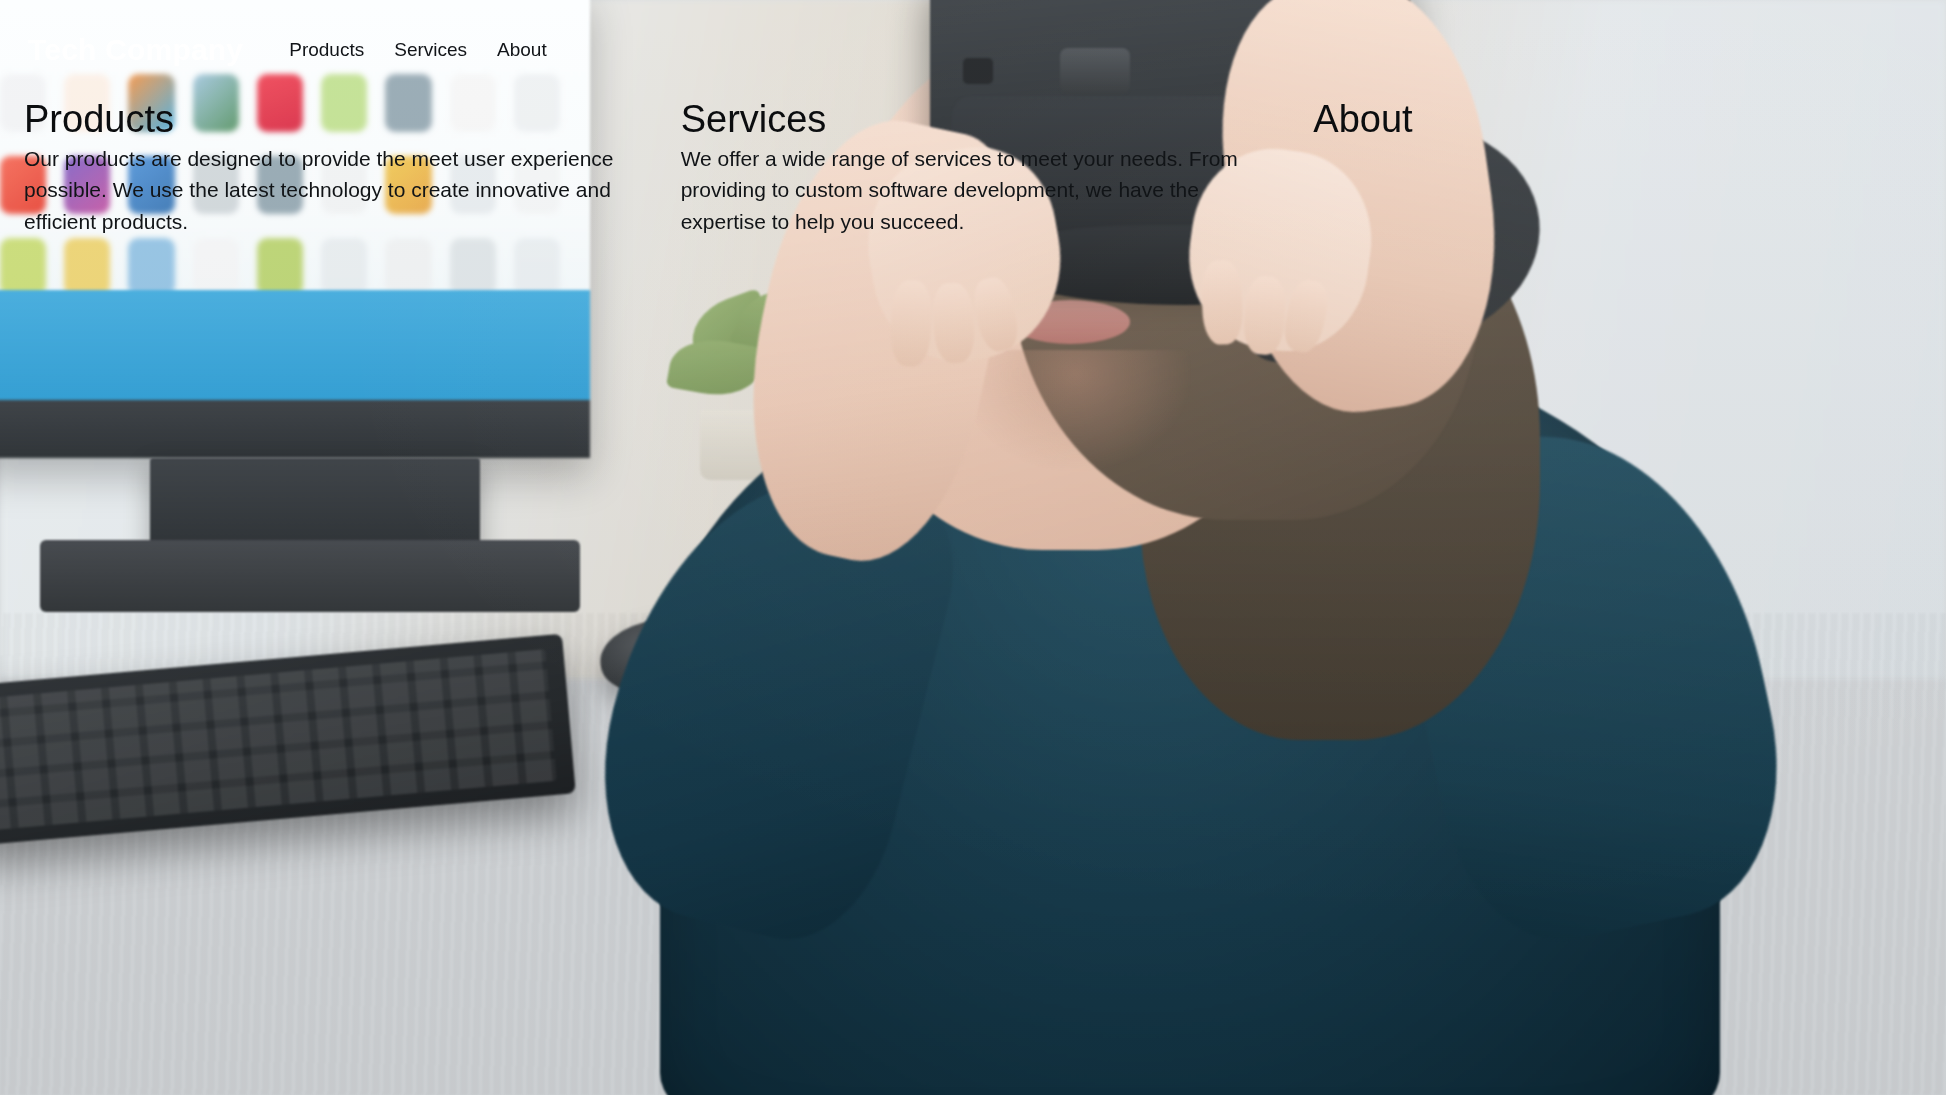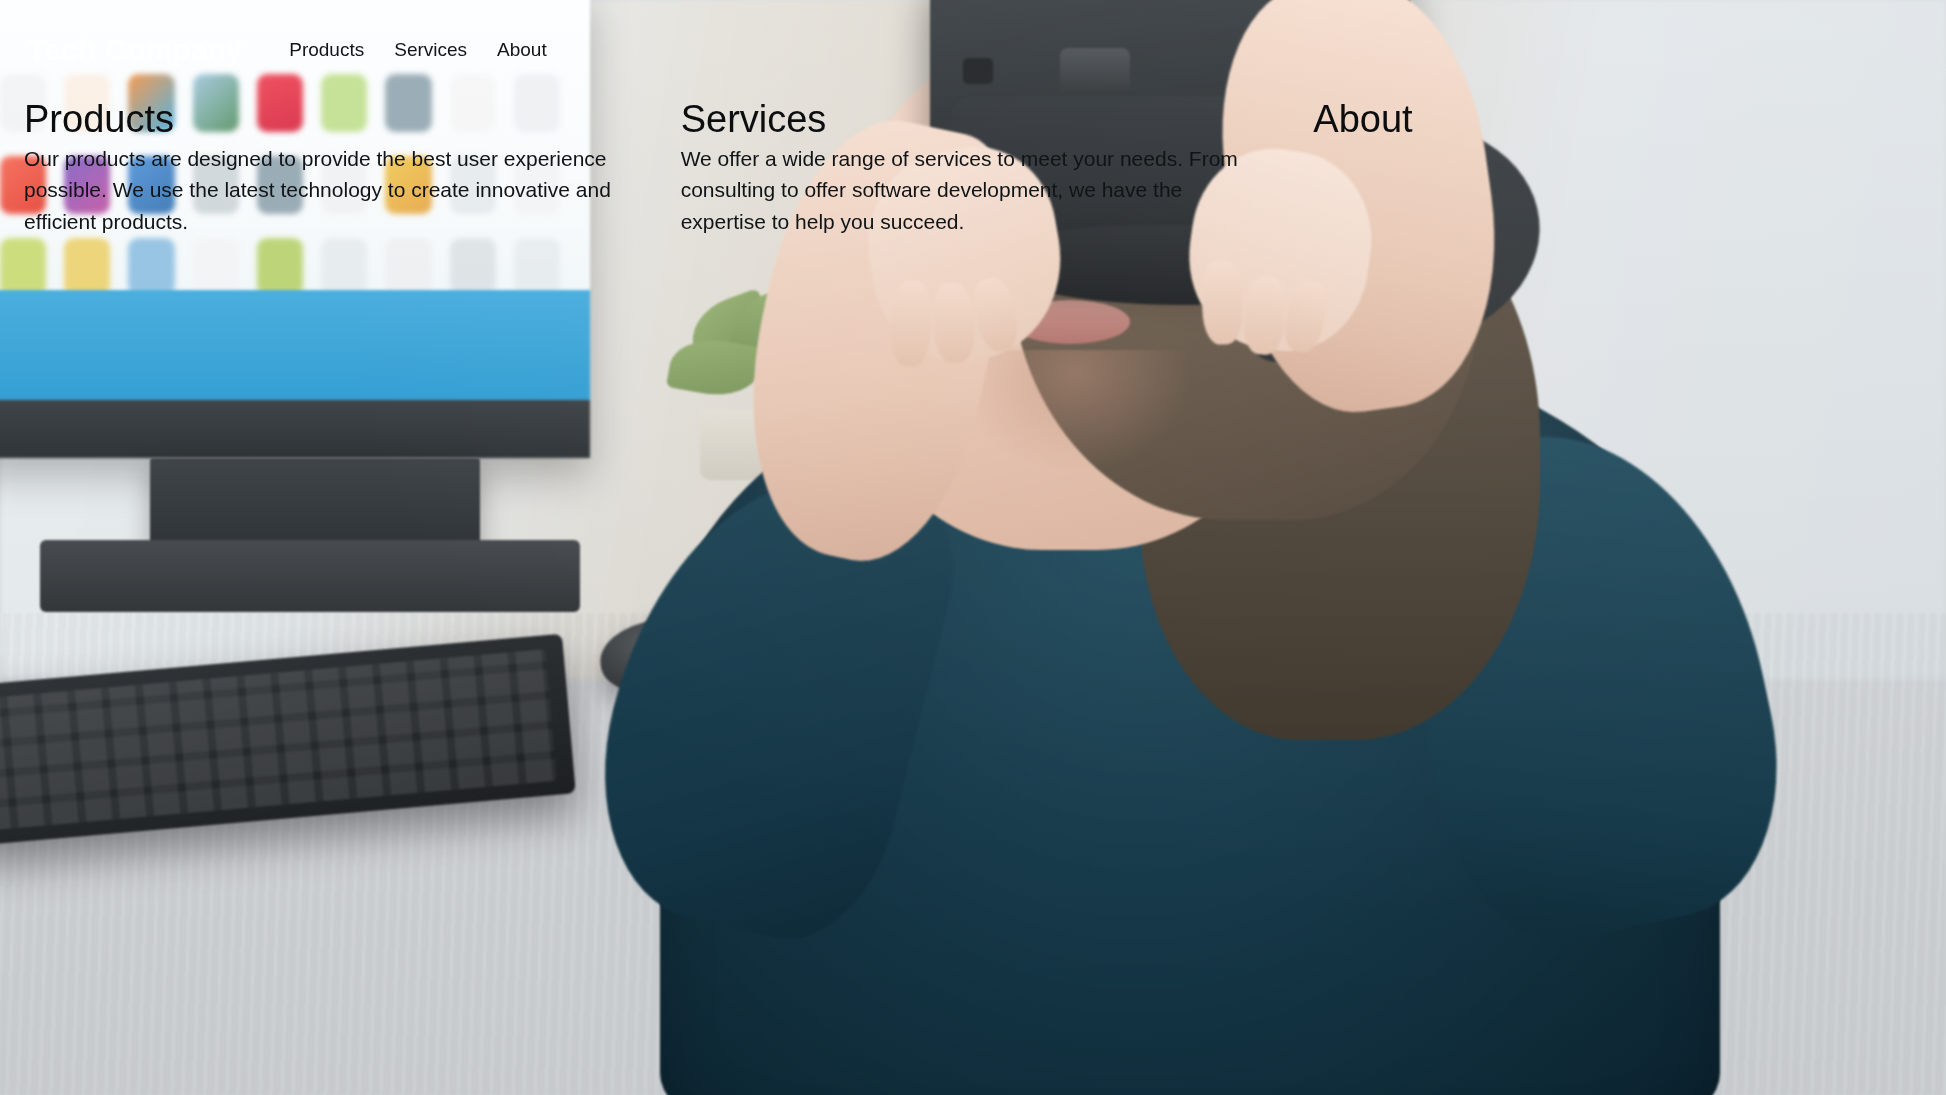--- a/index.html
+++ b/index.html
@@ -461,26 +461,26 @@
       <a class="nav-link" href="#">Products</a>
       <a class="nav-link" href="#">Services</a>
       <a class="nav-link" href="#">About</a>
     </nav>
   </header>
 
   <main class="columns">
 
     <section class="col">
       <h2 class="col-title">Products</h2>
-      <p class="col-text">Our products are designed to provide the best user experience possible. We use the latest technology to create innovative and efficient products.</p>
+      <p class="col-text">Our products are designed to provide the meet user experience possible. We use the latest technology to create innovative and efficient products.</p>
     </section>
 
     <section class="col">
       <h2 class="col-title">Services</h2>
-      <p class="col-text">We offer a wide range of services to meet your needs. From consulting to offer software development, we have the expertise to help you succeed.</p>
+      <p class="col-text">We offer a wide range of services to meet your needs. From providing to custom software development, we have the expertise to help you succeed.</p>
     </section>
 
     <section class="col">
       <h2 class="col-title">About</h2>
     </section>
 
   </main>
 </div>
 
 </body></html>

